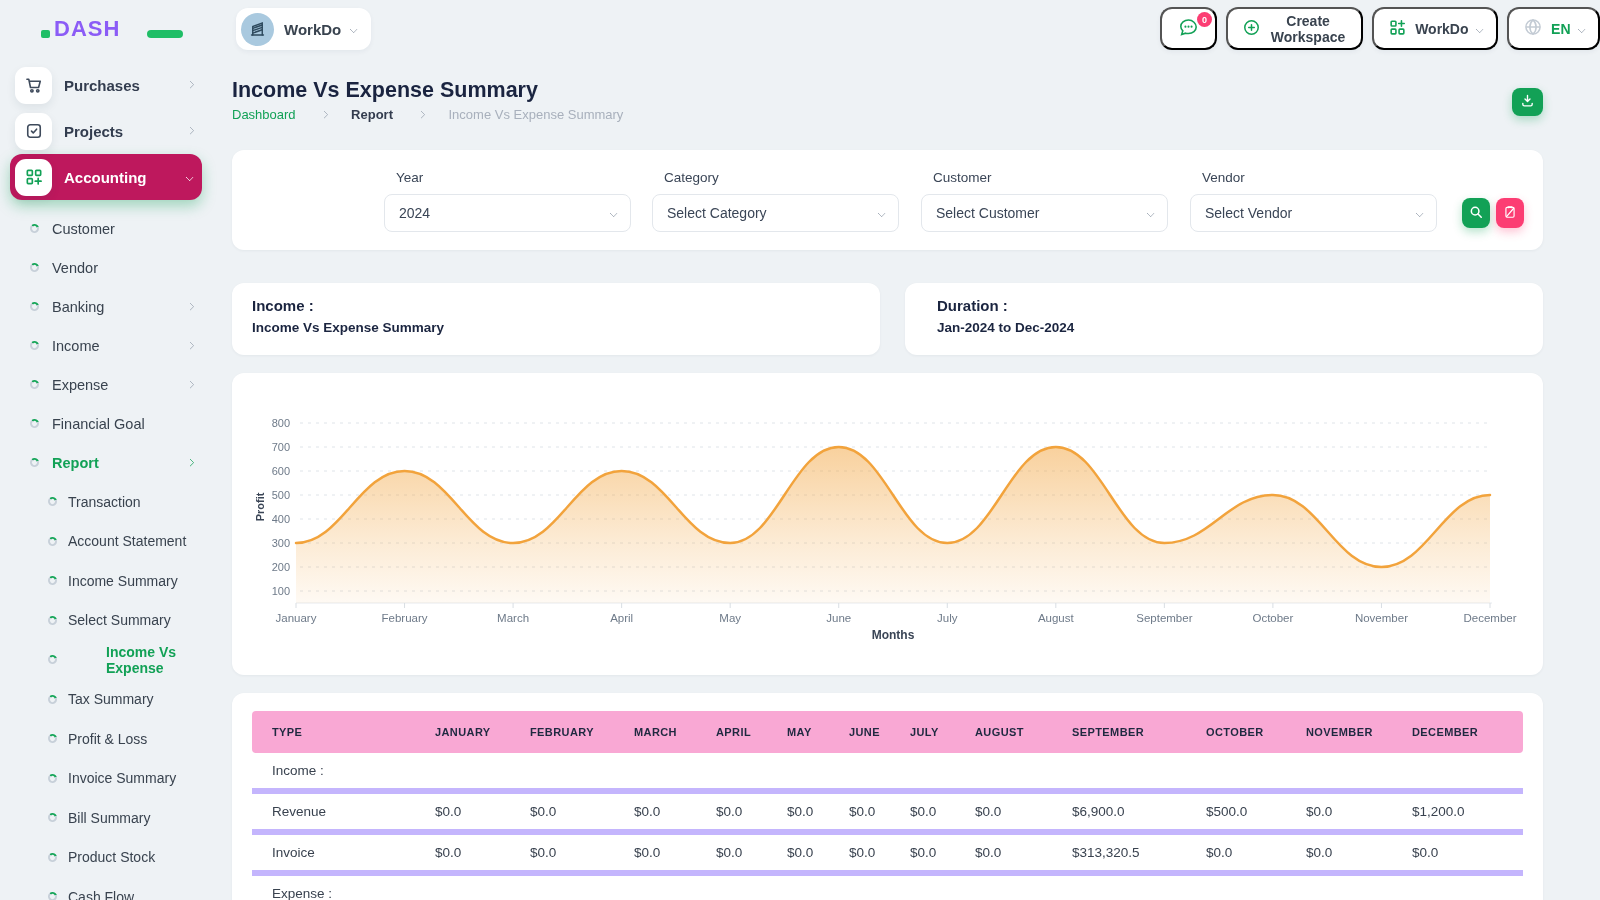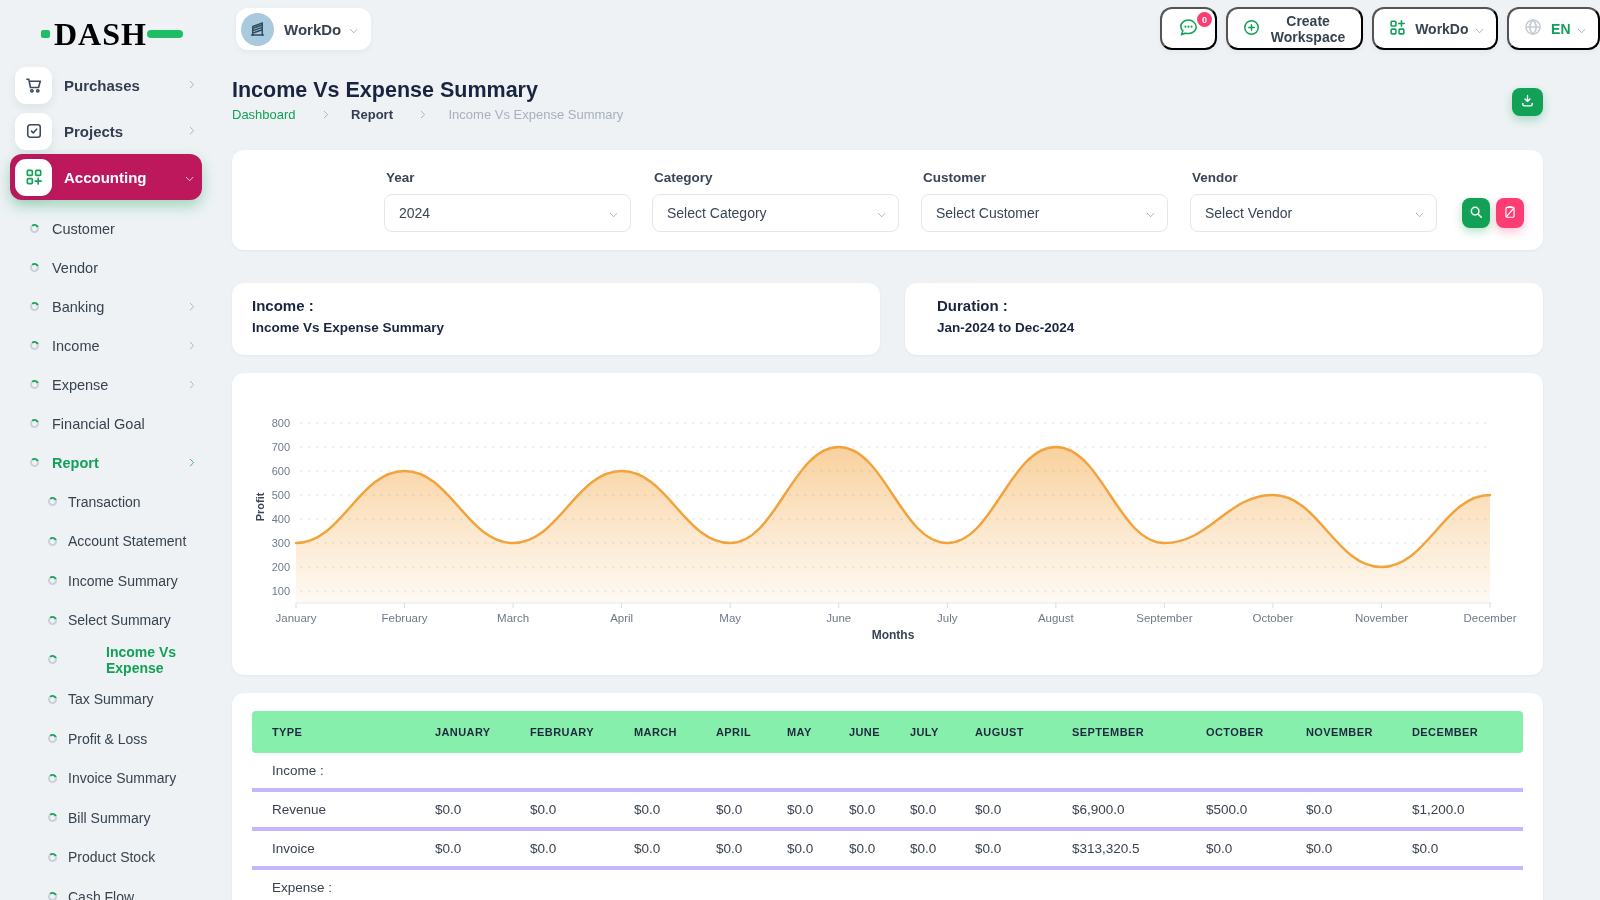--- a/index.html
+++ b/index.html
@@ -3,21 +3,21 @@
 <meta charset="utf-8">
 <style>
   html,body{margin:0;padding:0;background:#EEF2F5;}
   *{box-sizing:border-box;}
   .app{position:relative;width:1600px;height:900px;overflow:hidden;
        font-family:"Liberation Sans","DejaVu Sans",sans-serif;color:#333C4E;background:#EEF2F5;}
 
   
   .sidebar{position:absolute;left:0;top:0;width:212px;height:900px;padding-top:14px;}
   .logo{position:relative;margin:2px 0 0 54px;height:36px;width:120px;}
-  .logo-text{font-weight:800;font-size:32px;color:#000000;letter-spacing:1px;font-family:Liberation Serif, serif;}
+  .logo-text{font-weight:800;font-size:22px;color:#8b5cf6;letter-spacing:1px;}
   .logo-dot{position:absolute;left:-13px;top:14px;width:9px;height:8px;background:#1FBE66;border-radius:2px;}
   .logo-bar{position:absolute;left:93px;top:14px;width:36px;height:8px;background:#1FBE66;border-radius:4px;}
   #side-nav{margin-top:10px;}
   .nav-main{height:46px;margin:0 10px;display:flex;align-items:center;gap:12px;padding:0 10px 0 5px;border-radius:12px;cursor:pointer;}
   .nav-main .ibox{width:37px;height:37px;background:#fff;border-radius:11px;display:flex;align-items:center;justify-content:center;box-shadow:0 4px 10px rgba(25,45,70,.08);}
   .nav-main .lbl{flex:1;font-size:15px;font-weight:600;color:#333D4F;}
   .nav-main.active{background:#be185d;box-shadow:0 6px 14px rgba(18,161,86,.35);}
   .nav-main.active .lbl{color:#fff;}
   .sub{margin-top:9px;}
   .sub-item{height:39px;display:flex;align-items:center;gap:13px;padding:0 20px 0 30px;cursor:pointer;}
@@ -55,40 +55,40 @@
   .breadcrumb{position:absolute;left:0;top:107px;display:flex;align-items:center;gap:25px;font-size:13px;}
   .bc-link{color:#12A156;font-weight:500;}
   .bc-mid{color:#333C4E;font-weight:600;}
   .bc-cur{color:#A8B0BC;font-weight:500;}
   .dl-btn{position:absolute;left:1280px;top:88px;width:31px;height:28px;border:none;border-radius:8px;background:#12A156;
           display:flex;align-items:center;justify-content:center;cursor:pointer;box-shadow:0 4px 10px rgba(18,161,86,.3);}
 
   .card{position:absolute;background:#fff;border-radius:12px;box-shadow:0 1px 3px rgba(20,35,60,.05);}
   .filter-card{left:0;top:150px;width:1311px;height:100px;}
   .fgroup{position:absolute;width:247px;}
-  .fgroup .flabel{font-size:13.5px;color:#3A4556;font-weight:700;position:absolute;top:20px;left:2px;}
+  .fgroup .flabel{font-size:13.5px;color:#3A4556;font-weight:400;position:absolute;top:20px;left:12px;}
   .sel{position:absolute;top:44px;left:0;width:247px;height:38px;border:1px solid #E3E7EC;border-radius:8px;background:#fff;
        display:flex;align-items:center;justify-content:space-between;padding:0 14px;cursor:pointer;}
   .sel .val{font-size:14px;color:#3A4556;}
   .ic-btn{position:absolute;top:48px;width:28px;height:30px;border:none;border-radius:8px;display:flex;align-items:center;justify-content:center;cursor:pointer;}
   .ic-btn.search{left:1230px;background:#12A156;box-shadow:0 4px 10px rgba(18,161,86,.3);}
   .ic-btn.reset{left:1264px;background:#FC3D73;box-shadow:0 4px 10px rgba(252,61,115,.3);}
 
   .sum-card{top:283px;height:72px;padding:13px 20px;}
   .sum-card .t1{font-size:15px;font-weight:700;color:#1B2540;line-height:20px;}
   .sum-card .t2{font-size:13.5px;font-weight:700;color:#1B2540;line-height:20px;margin-top:2px;}
 
   .chart-card{left:0;top:373px;width:1311px;height:302px;padding:20px;}
   .table-card{left:0;top:693px;width:1311px;min-height:250px;padding:18px 20px 20px 20px;}
   table{width:100%;border-collapse:collapse;table-layout:fixed;}
-  thead th{background:#86efac;font-size:11px;font-weight:700;letter-spacing:.4px;color:#1F2940;text-align:left;
+  thead th{background:#f9a8d4;font-size:11px;font-weight:700;letter-spacing:.4px;color:#1F2940;text-align:left;
            padding:15px 6px 15px 0;white-space:nowrap;}
   thead th:first-child{padding-left:20px;border-radius:4px 0 0 4px;}
   thead th:last-child{border-radius:0 4px 4px 0;}
-  tbody td{font-size:13.5px;color:#39424F;padding:10px 6px 10px 0;border-top:4px solid #c4b5fd;white-space:nowrap;}
+  tbody td{font-size:13.5px;color:#39424F;padding:10px 6px 10px 0;border-top:6px solid #c4b5fd;white-space:nowrap;}
   tbody tr:first-child td{border-top:none;}
   tbody td:first-child{padding-left:20px;}
 </style>
 </head>
 <body>
 
 <div class="app">
 
   <aside class="sidebar">
     <div class="logo">

